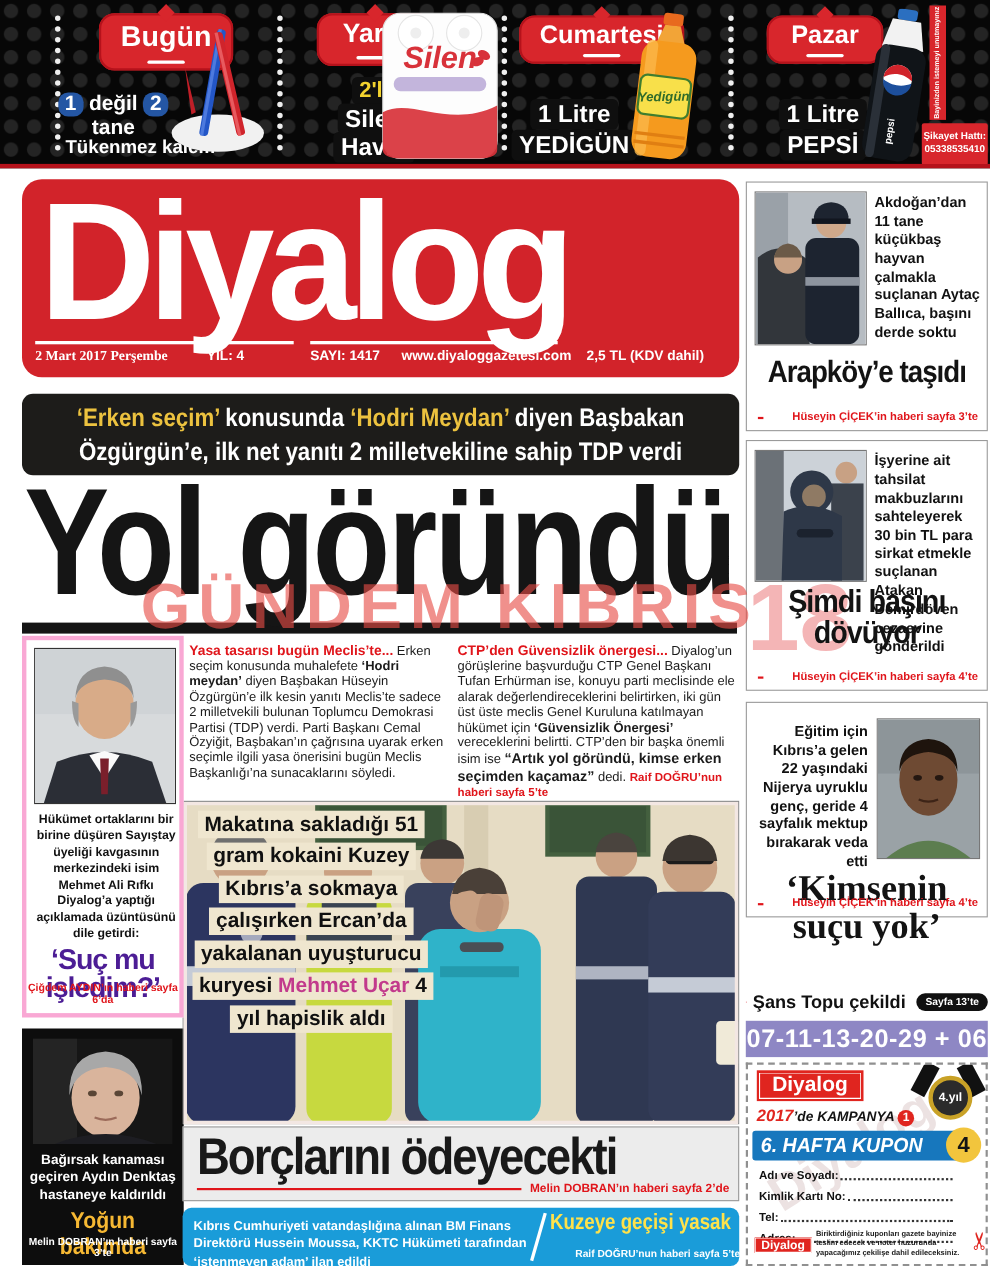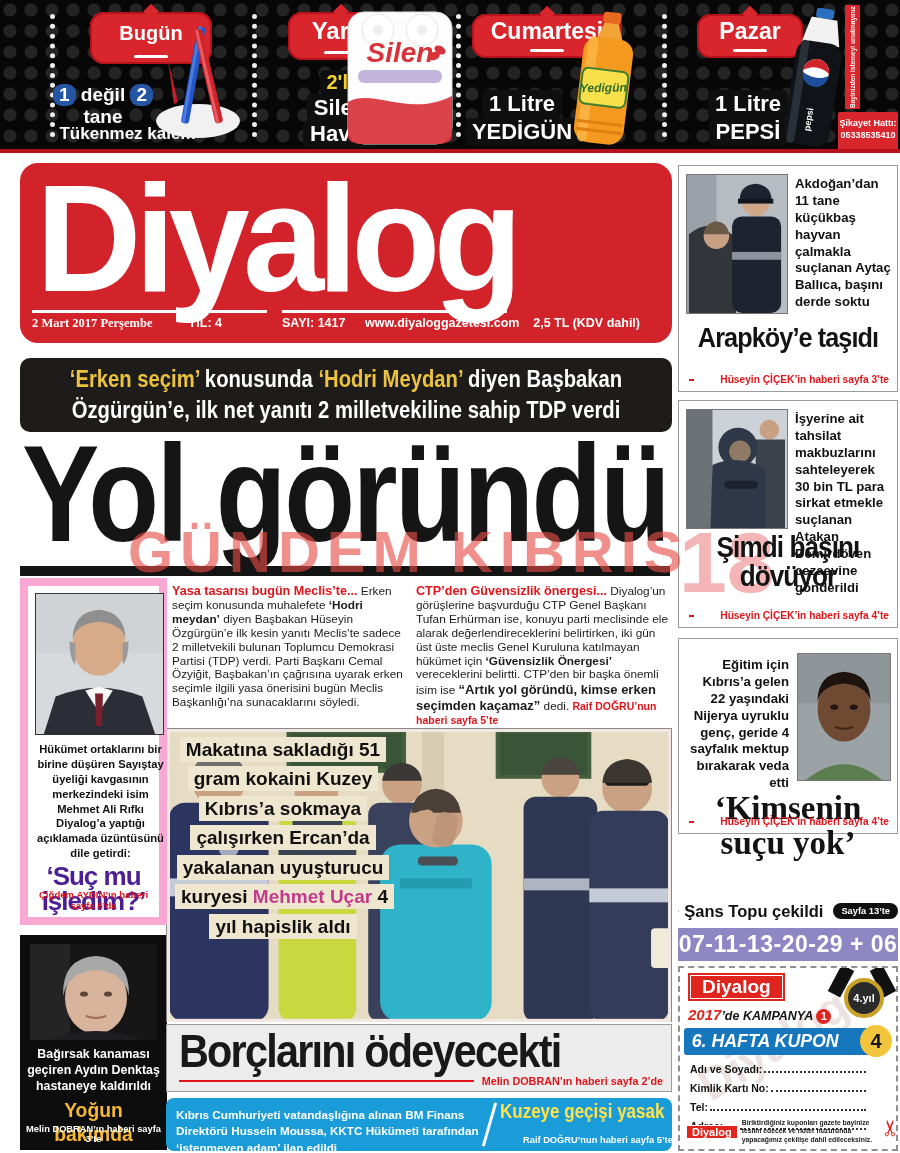--- a/index.html
+++ b/index.html
@@ -51,21 +51,21 @@
 
   
   .bodycol { position:absolute; top:584px; font-size:11.8px; line-height:1.18; color:#1b1b1b; z-index:1; }
   .lead { color:#e0151b; font-weight:bold; font-size:12.6px; }
   .bseg { font-weight:bold; }
   .bseg2 { font-weight:bold; font-size:13px; }
   .byline-red { color:#e0151b; font-weight:bold; }
 
   
   #suc-box { position:absolute; left:20px; top:578px; width:147px; height:347px; background:#fff;
-    border:8px solid #f9a8d4; text-align:center; z-index:4; }
+    border:4px solid #f9a8d4; text-align:center; z-index:4; }
   #suc-box .photo { position:absolute; left:7px; top:7px; width:129px; height:142px; border:1px solid #333; }
   #suc-intro { position:absolute; left:5px; top:156px; width:135px; font-size:11.2px; font-weight:bold; line-height:1.33; color:#111; }
   #suc-head { position:absolute; left:0; top:278px; width:100%; font-size:26px; font-weight:bold; letter-spacing:-1px; line-height:.98; color:#4c1d95; }
   #suc-byline { position:absolute; left:0; bottom:6px; width:100%; font-size:9.6px; }
 
   #yogun-box { position:absolute; left:20px; top:935px; width:147px; height:215px; background:#0d0d0d; text-align:center; }
   #yogun-box .photo { position:absolute; left:10px; top:9px; width:127px; height:96px; }
   #yogun-intro { position:absolute; left:4px; top:112px; width:139px; color:#fff; font-weight:bold; font-size:12.4px; line-height:1.28; }
   #yogun-head { position:absolute; left:0; top:163px; width:100%; color:#f6b833; font-weight:bold; font-size:21px; transform:scaleX(.92); }
   #yogun-byline { position:absolute; left:0; bottom:6px; width:100%; color:#fff; font-weight:bold; font-size:9.3px; }
@@ -155,21 +155,21 @@
 <body>
 
 <div id="page">
 
   <div id="banner">
     <div class="vdots" style="left:50px"></div>
     <div class="vdots" style="left:252px"></div>
     <div class="vdots" style="left:456px"></div>
     <div class="vdots" style="left:662px"></div>
 
-    <div class="badge" style="left:90px;top:12px;width:122px;height:52px;font-size:20px;line-height:42px;">Bugün</div>
+    <div class="badge" style="left:90px;top:12px;width:122px;height:52px;font-size:26px;line-height:42px;">Bugün</div>
     <div class="bannertext" style="left:48px;top:84px;width:110px;font-size:19px;">
       <span class="numchip">1</span>
       <span>değil</span>
       <span class="numchip">2</span>
       <div>tane</div>
     </div>
     <div class="bannertext" style="left:35px;top:124px;width:185px;font-size:17px;">Tükenmez kalem</div>
     <div class="photo" style="position:absolute;left:150px;top:22px;width:96px;height:118px;">
       <svg viewBox="0 0 96 118">
         <ellipse cx="48" cy="99" rx="42" ry="17" fill="#f1f1f1"></ellipse>

